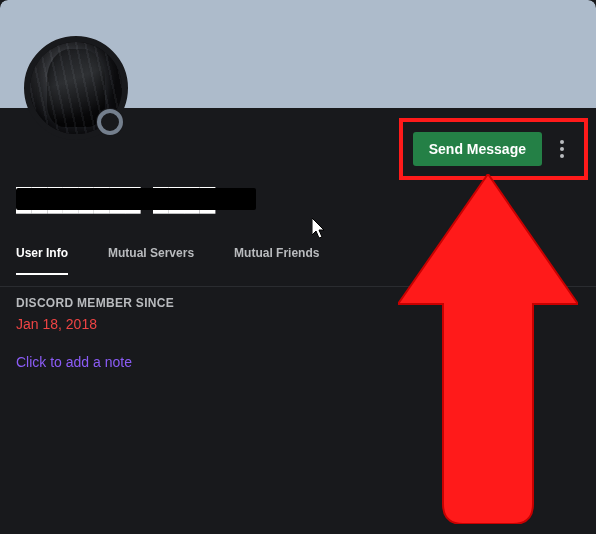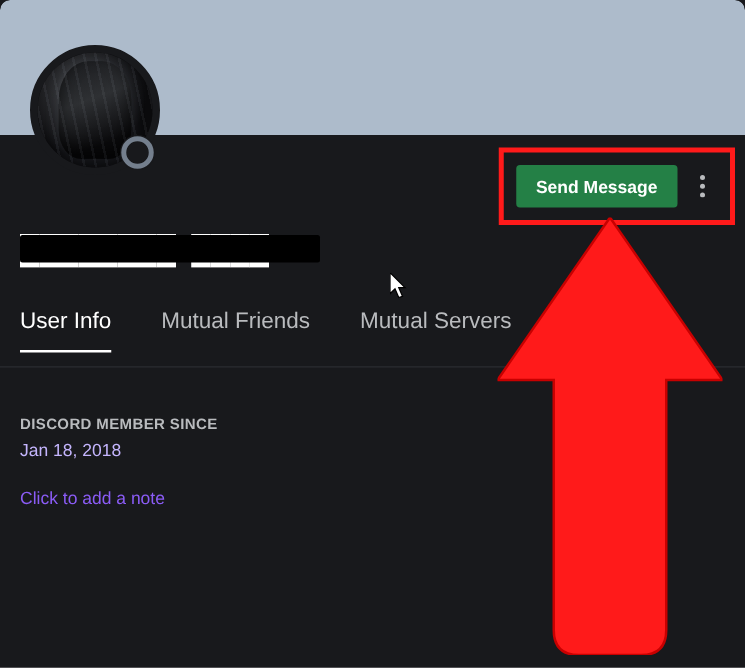--- a/index.html
+++ b/index.html
@@ -134,54 +134,53 @@
       position: absolute;
       top: 246px;
       left: 0;
       right: 0;
       display: flex;
       gap: 40px;
       padding: 0 16px 12px;
       border-bottom: 1px solid #2a2c30;
     }
     .tab {
-      font-size: 18px;
-      font-weight: 400;
+      font-size: 12px;
+      font-weight: 700;
       color: #b9bbbe;
       cursor: pointer;
       padding-bottom: 14px;
       position: relative;
     }
     .tab.active {
       color: #fff;
     }
     .tab.active::after {
       content: "";
       position: absolute;
       left: 0; right: 0; bottom: -1px;
       height: 2px;
       background: #fff;
     }
     .info-body {
       position: absolute;
       top: 296px;
       left: 16px;
       right: 16px;
-      margin-top: 36px;
     }
     .info-label {
       font-size: 12px;
       font-weight: 800;
       color: #b9bbbe;
       letter-spacing: 0.3px;
       margin-bottom: 6px;
     }
     .info-value {
       font-size: 14px;
-      color: #c4b5fd;
+      color: #ef4444;
       margin-bottom: 22px;
     }
     .note-input {
       font-size: 14px;
       color: #8b5cf6;
       cursor: text;
     }
     .arrow-annotation {
       position: absolute;
       left: 398px;
@@ -216,22 +215,22 @@
   </div>
 </div>
 
 <div class="username-block">
   <span class="uname-hidden">████████#████</span>
   <div class="redact"></div>
 </div>
 
 <div class="tabs">
   <div class="tab active">User Info</div>
+  <div class="tab">Mutual Servers</div>
   <div class="tab">Mutual Friends</div>
-  <div class="tab">Mutual Servers</div>
 </div>
 
 <div class="info-body">
   <div class="info-label">DISCORD MEMBER SINCE</div>
   <div class="info-value">Jan 18, 2018</div>
   <div class="note-input">Click to add a note</div>
 </div>
 
 <svg class="arrow-annotation" width="180" height="350" viewBox="0 0 180 350">
   <path d="M90 0 L180 130 L135 130 L135 330 Q135 350 115 350 L65 350 Q45 350 45 330 L45 130 L0 130 Z" fill="#ff1a1a" stroke="#c80000" stroke-width="2"></path>

